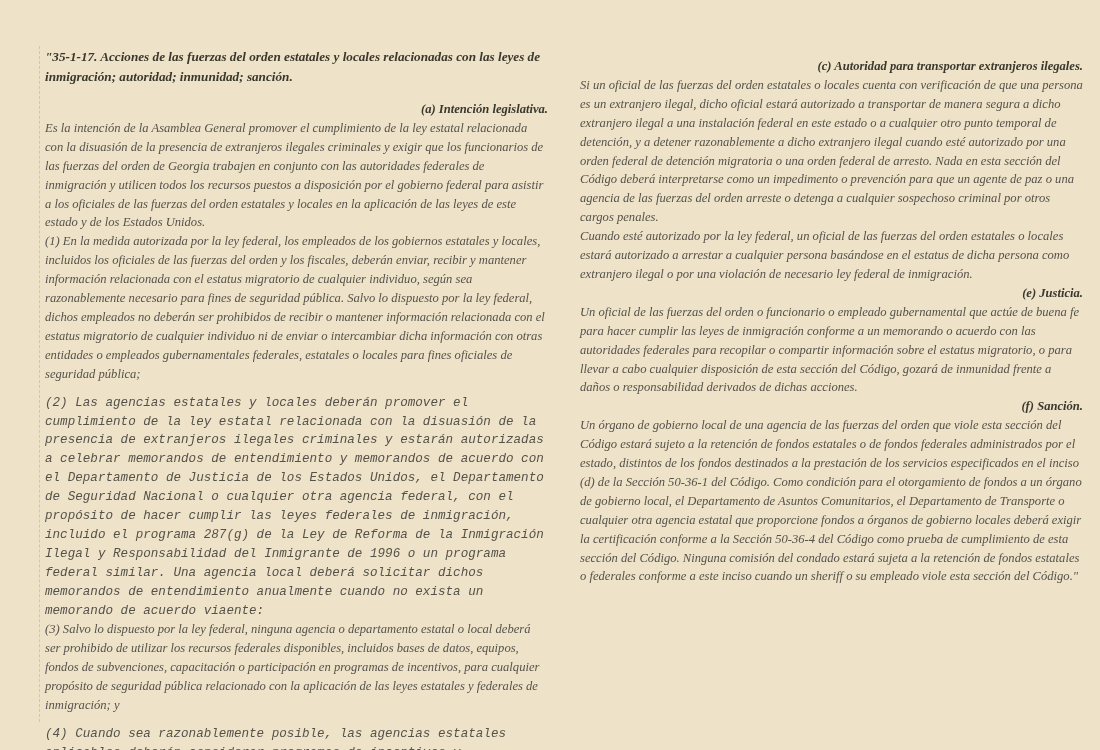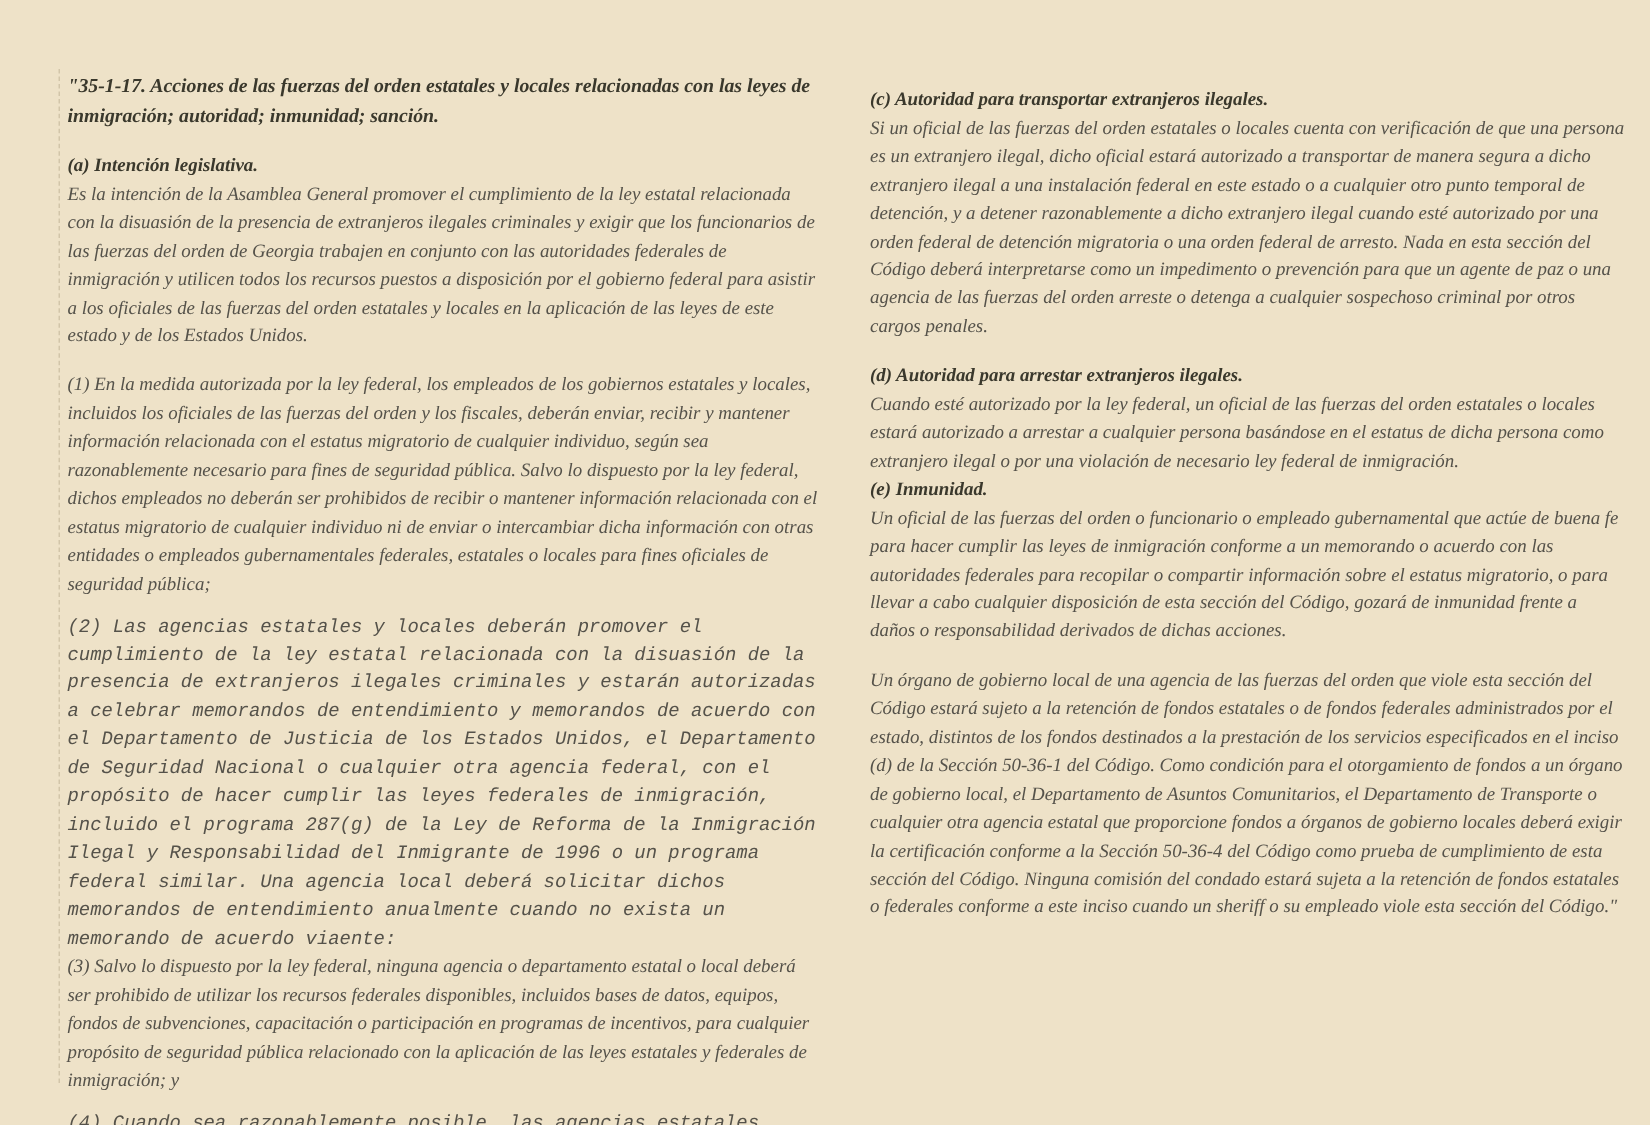--- a/index.html
+++ b/index.html
@@ -45,23 +45,24 @@
   .title {
     font-weight: bold;
     color: #3a382c;
     font-size: 13.2px;
     line-height: 20px;
     margin-bottom: 13px;
   }
   .heading {
     font-weight: bold;
     color: #3a382c;
+    text-align: right;
   }
   .section {
-    margin-top: 14px;
+    margin-top: 0;
   }
   .section.tight {
     margin-top: 0;
   }
   .para-gap {
     margin-top: 10px;
     font-family: Liberation Mono, monospace;
   }
 </style>
 </head>
@@ -90,28 +91,28 @@
     </div>
 
     <div class="col right">
 
       <div class="section tight">
         <p class="heading">(c) Autoridad para transportar extranjeros ilegales.</p>
         <p class="body">Si un oficial de las fuerzas del orden estatales o locales cuenta con verificación de que una persona es un extranjero ilegal, dicho oficial estará autorizado a transportar de manera segura a dicho extranjero ilegal a una instalación federal en este estado o a cualquier otro punto temporal de detención, y a detener razonablemente a dicho extranjero ilegal cuando esté autorizado por una orden federal de detención migratoria o una orden federal de arresto. Nada en esta sección del Código deberá interpretarse como un impedimento o prevención para que un agente de paz o una agencia de las fuerzas del orden arreste o detenga a cualquier sospechoso criminal por otros cargos penales.</p>
       </div>
 
       <div class="section">
-        <p class="heading">(d) Autoridad para arrestar extranjeros ilegales.</p>
         <p class="body">Cuando esté autorizado por la ley federal, un oficial de las fuerzas del orden estatales o locales estará autorizado a arrestar a cualquier persona basándose en el estatus de dicha persona como extranjero ilegal o por una violación de necesario ley federal de inmigración.</p>
       </div>
 
       <div class="section tight">
-        <p class="heading">(e) Inmunidad.</p>
+        <p class="heading">(e) Justicia.</p>
         <p class="body">Un oficial de las fuerzas del orden o funcionario o empleado gubernamental que actúe de buena fe para hacer cumplir las leyes de inmigración conforme a un memorando o acuerdo con las autoridades federales para recopilar o compartir información sobre el estatus migratorio, o para llevar a cabo cualquier disposición de esta sección del Código, gozará de inmunidad frente a daños o responsabilidad derivados de dichas acciones.</p>
       </div>
 
       <div class="section">
+        <p class="heading">(f) Sanción.</p>
         <p class="body">Un órgano de gobierno local de una agencia de las fuerzas del orden que viole esta sección del Código estará sujeto a la retención de fondos estatales o de fondos federales administrados por el estado, distintos de los fondos destinados a la prestación de los servicios especificados en el inciso (d) de la Sección 50-36-1 del Código. Como condición para el otorgamiento de fondos a un órgano de gobierno local, el Departamento de Asuntos Comunitarios, el Departamento de Transporte o cualquier otra agencia estatal que proporcione fondos a órganos de gobierno locales deberá exigir la certificación conforme a la Sección 50-36-4 del Código como prueba de cumplimiento de esta sección del Código. Ninguna comisión del condado estará sujeta a la retención de fondos estatales o federales conforme a este inciso cuando un sheriff o su empleado viole esta sección del Código."</p>
       </div>
 
     </div>
   </div>
 </div>
 
 </body></html>

